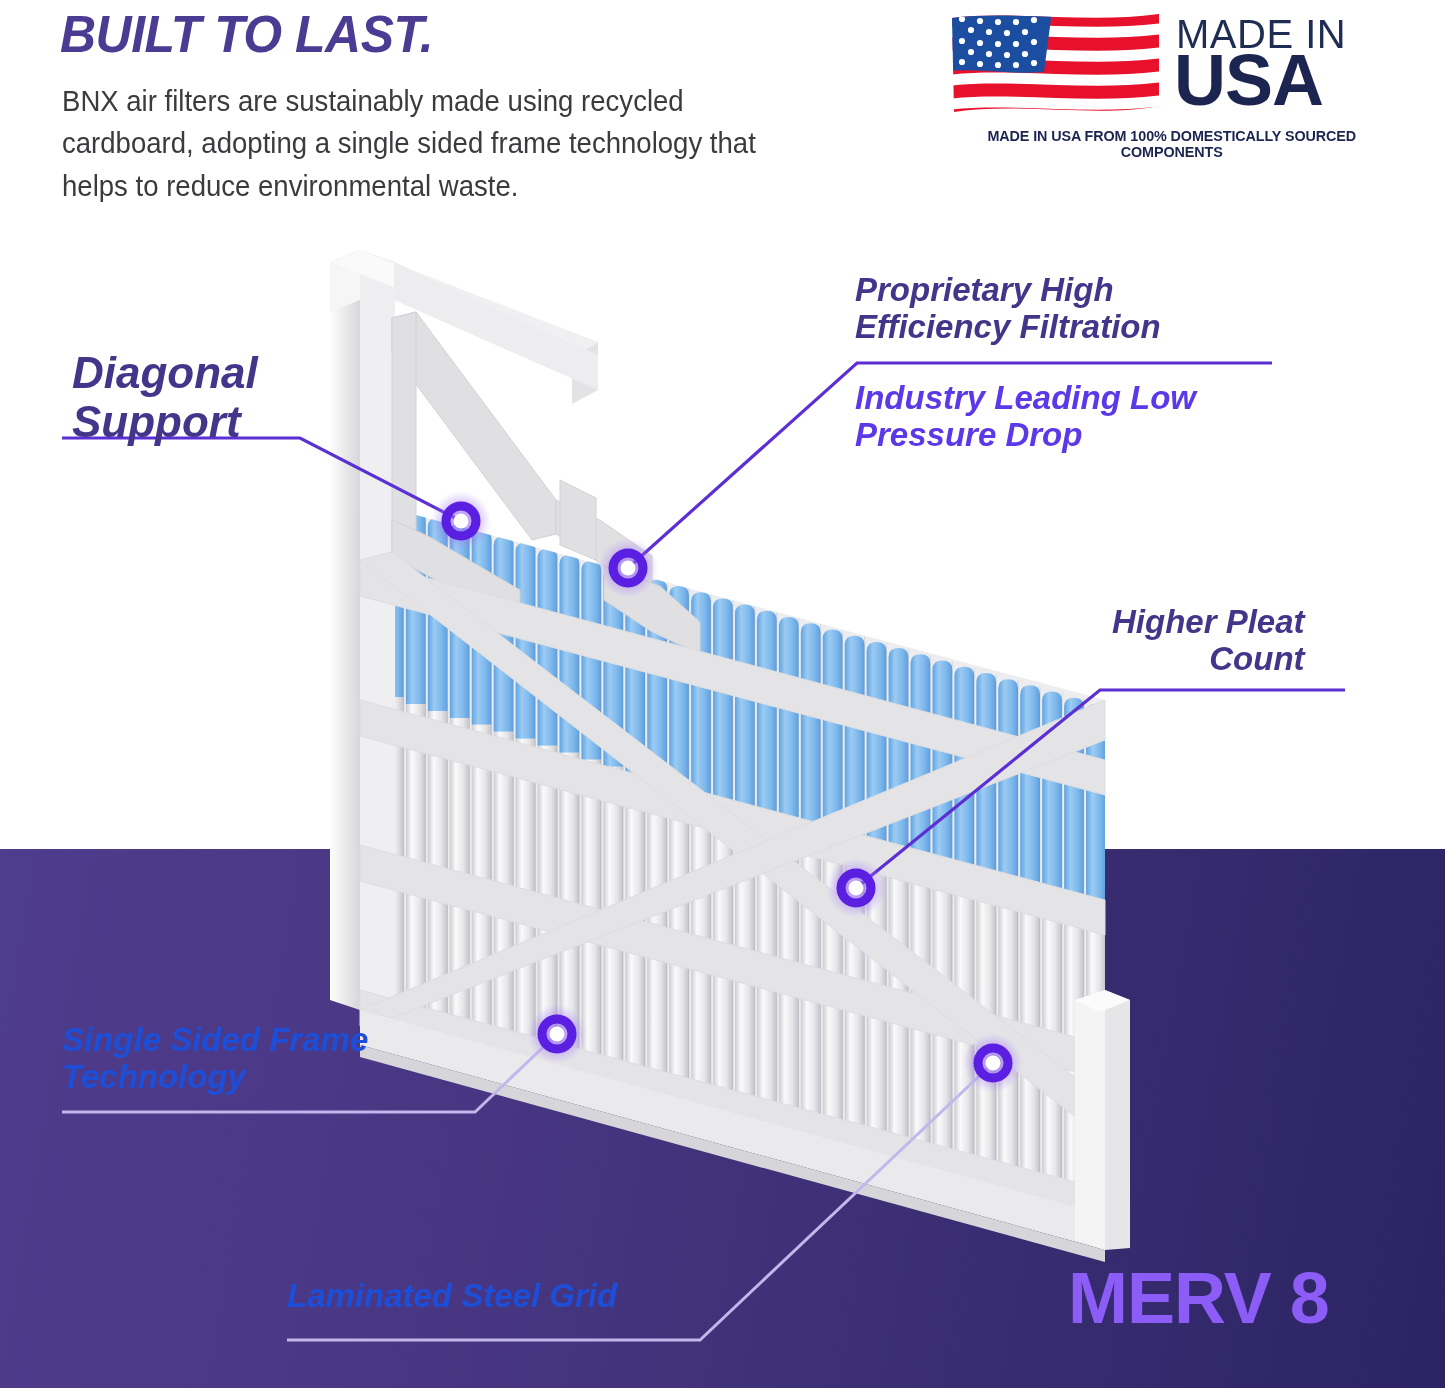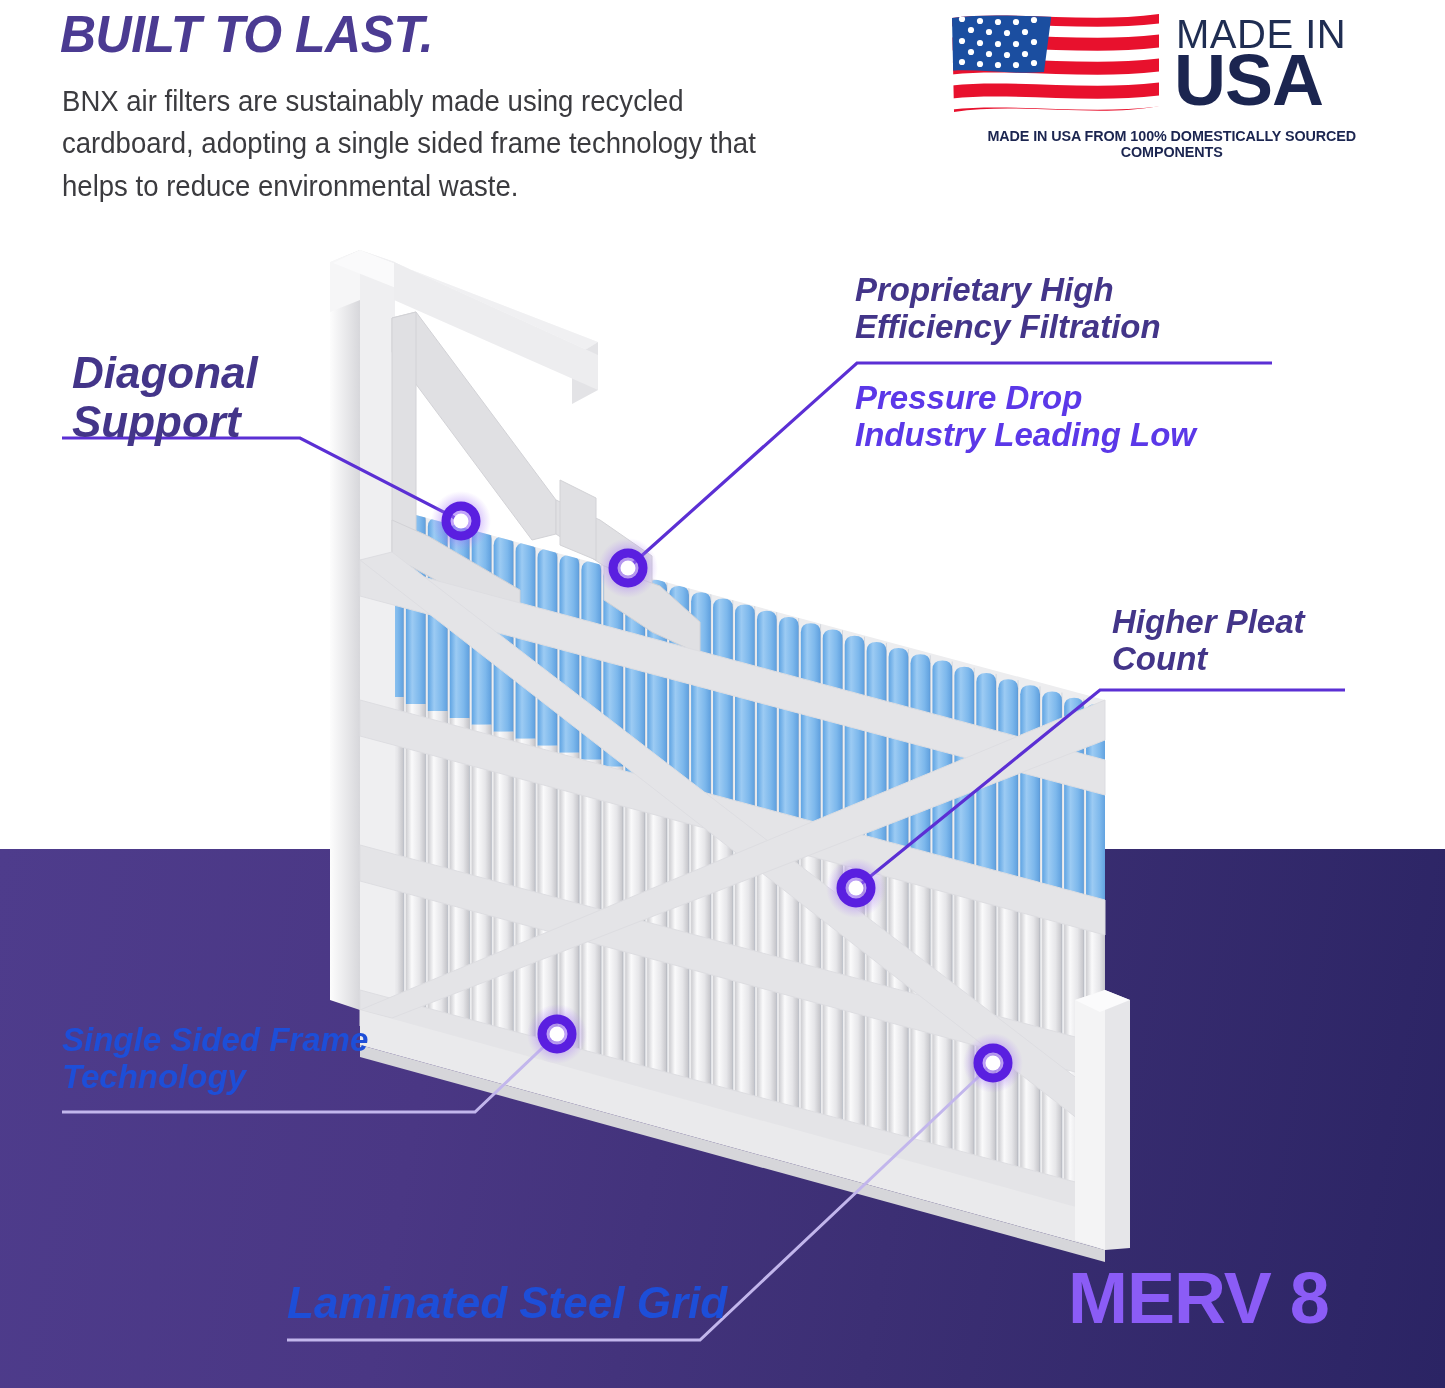--- a/index.html
+++ b/index.html
@@ -49,23 +49,23 @@
 
   
   .callout { position:absolute; font-weight:bold; font-style:italic; line-height:1.12; }
   .c-dark  { color:#433589; }
   .c-violet{ color:#5B38E8; }
   .c-white { color:#1d4ed8; }
 
   .co-diagonal { left:72px;  top:348px;  font-size:44px; }
   .co-prop     { left:855px; top:272px;  font-size:33px;font-style:italic; }
   .co-industry { left:855px; top:380px;  font-size:33px; }
-  .co-pleat    { left:1112px;top:604px;  font-size:33px; }
+  .co-pleat    { left:1112px;top:604px;  font-size:33px;text-align:right; }
   .co-ssft     { left:62px;  top:1022px; font-size:33px; }
-  .co-grid     { left:287px; top:1278px; font-size:44px; }
+  .co-grid     { left:287px; top:1278px; font-size:33px; }
 
   .merv {
     position:absolute; left:1068px; top:1262px;
     font-size:72px; font-weight:bold; color:#8b5cf6; letter-spacing:-1px;
     line-height:1;
   }
 
   svg.overlay { position:absolute; left:0; top:0; width:1445px; height:1388px;
                 pointer-events:none; }
 </style>
@@ -366,22 +366,22 @@
     <div>Diagonal</div>
     <div>Support</div>
   </div>
 
   <div class="callout c-dark co-prop">
     <div>Proprietary High</div>
     <div>Efficiency Filtration</div>
   </div>
 
   <div class="callout c-violet co-industry">
+    <div>Industry Leading Low</div>
     <div>Pressure Drop</div>
-    <div>Industry Leading Low</div>
   </div>
 
   <div class="callout c-dark co-pleat">
     <div>Higher Pleat</div>
     <div>Count</div>
   </div>
 
   <div class="callout c-white co-ssft">
     <div>Single Sided Frame</div>
     <div>Technology</div>

